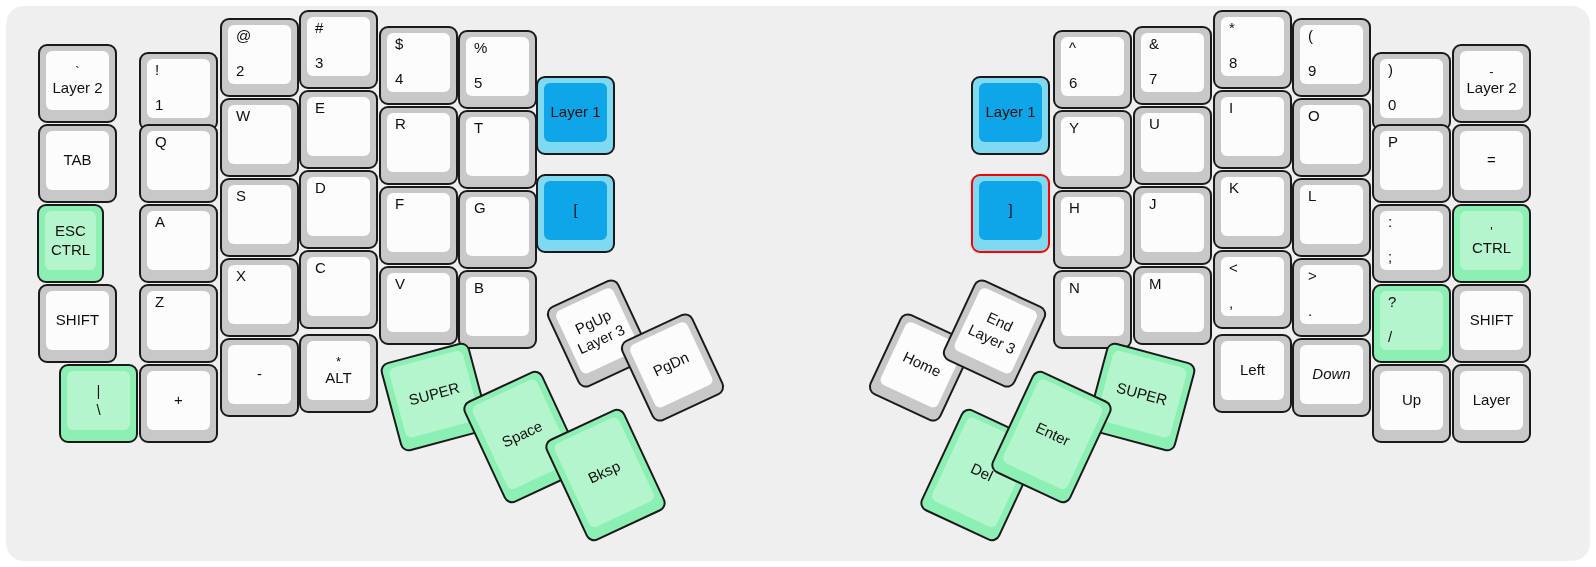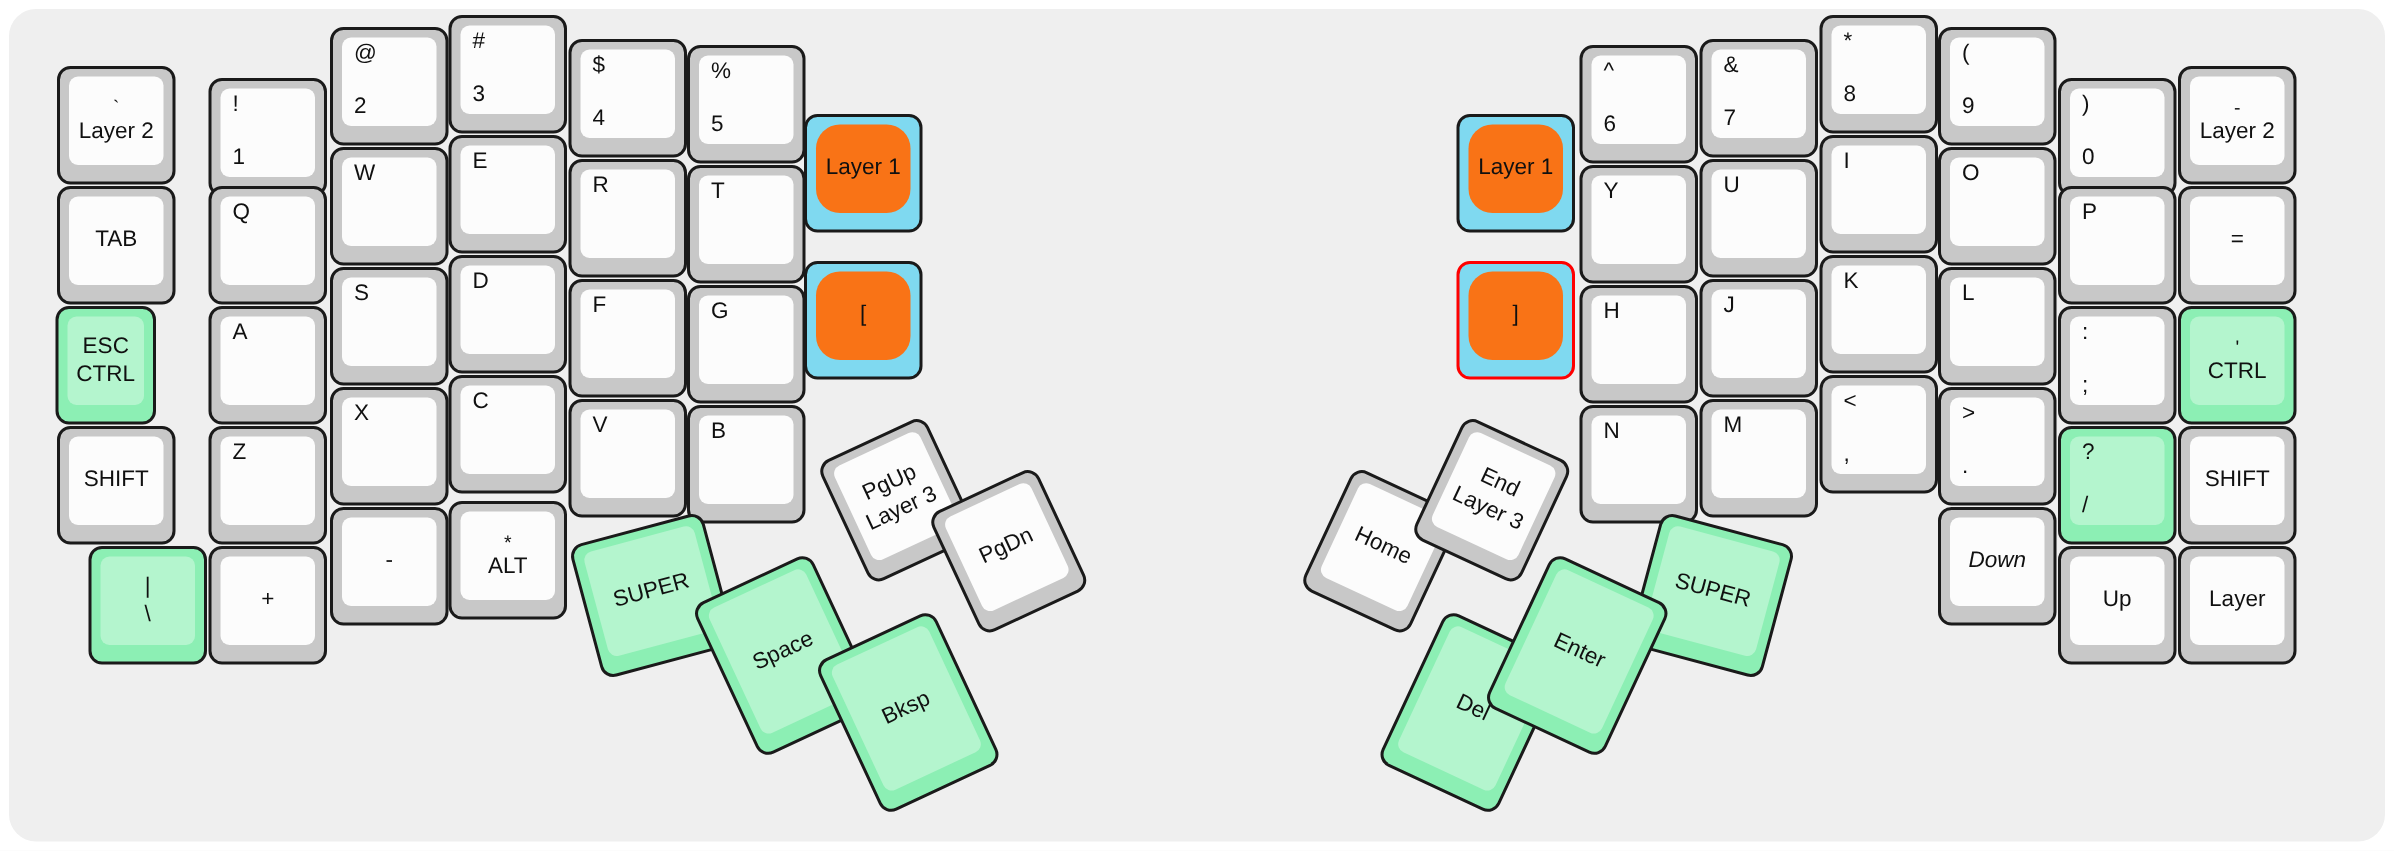--- a/index.html
+++ b/index.html
@@ -41,21 +41,21 @@
     display: flex;
     flex-direction: column;
     align-items: center;
     justify-content: center;
     overflow: hidden;
   }
   
   .key.green { background: #8cefb4; }
   .key.green > .cap { background: #b4f5ce; }
   .key.cyan  { background: #7fd9f0; }
-  .key.cyan  > .cap { background: #f97316; border-radius: 16px; }
+  .key.cyan  > .cap { background: #0ea5e9; }
   .key.sel   { border-color: #ff0000; }
 
   
   .lg {
     font-size: 15px;
     line-height: 1.12;
     color: #101010;
     text-align: center;
     white-space: pre;
     pointer-events: none;
@@ -361,20 +361,25 @@
           <span class="lg">K</span>
           <span class="lg"> </span>
         </div>
       </div>
       <div class="key" style="left: 1213px; top: 250px; width: 79px; height: 79px;">
         <div class="cap split">
           <span class="lg">&lt;</span>
           <span class="lg">,</span>
         </div>
       </div>
+      <div class="key" style="left: 1213px; top: 334px; width: 79px; height: 79px;">
+        <div class="cap">
+          <span class="lg">Left</span>
+        </div>
+      </div>
       <div class="key" style="left: 1292px; top: 18px; width: 79px; height: 79px;">
         <div class="cap split">
           <span class="lg">(</span>
           <span class="lg">9</span>
         </div>
       </div>
       <div class="key" style="left: 1292px; top: 98px; width: 79px; height: 79px;">
         <div class="cap split">
           <span class="lg">O</span>
           <span class="lg"> </span>

